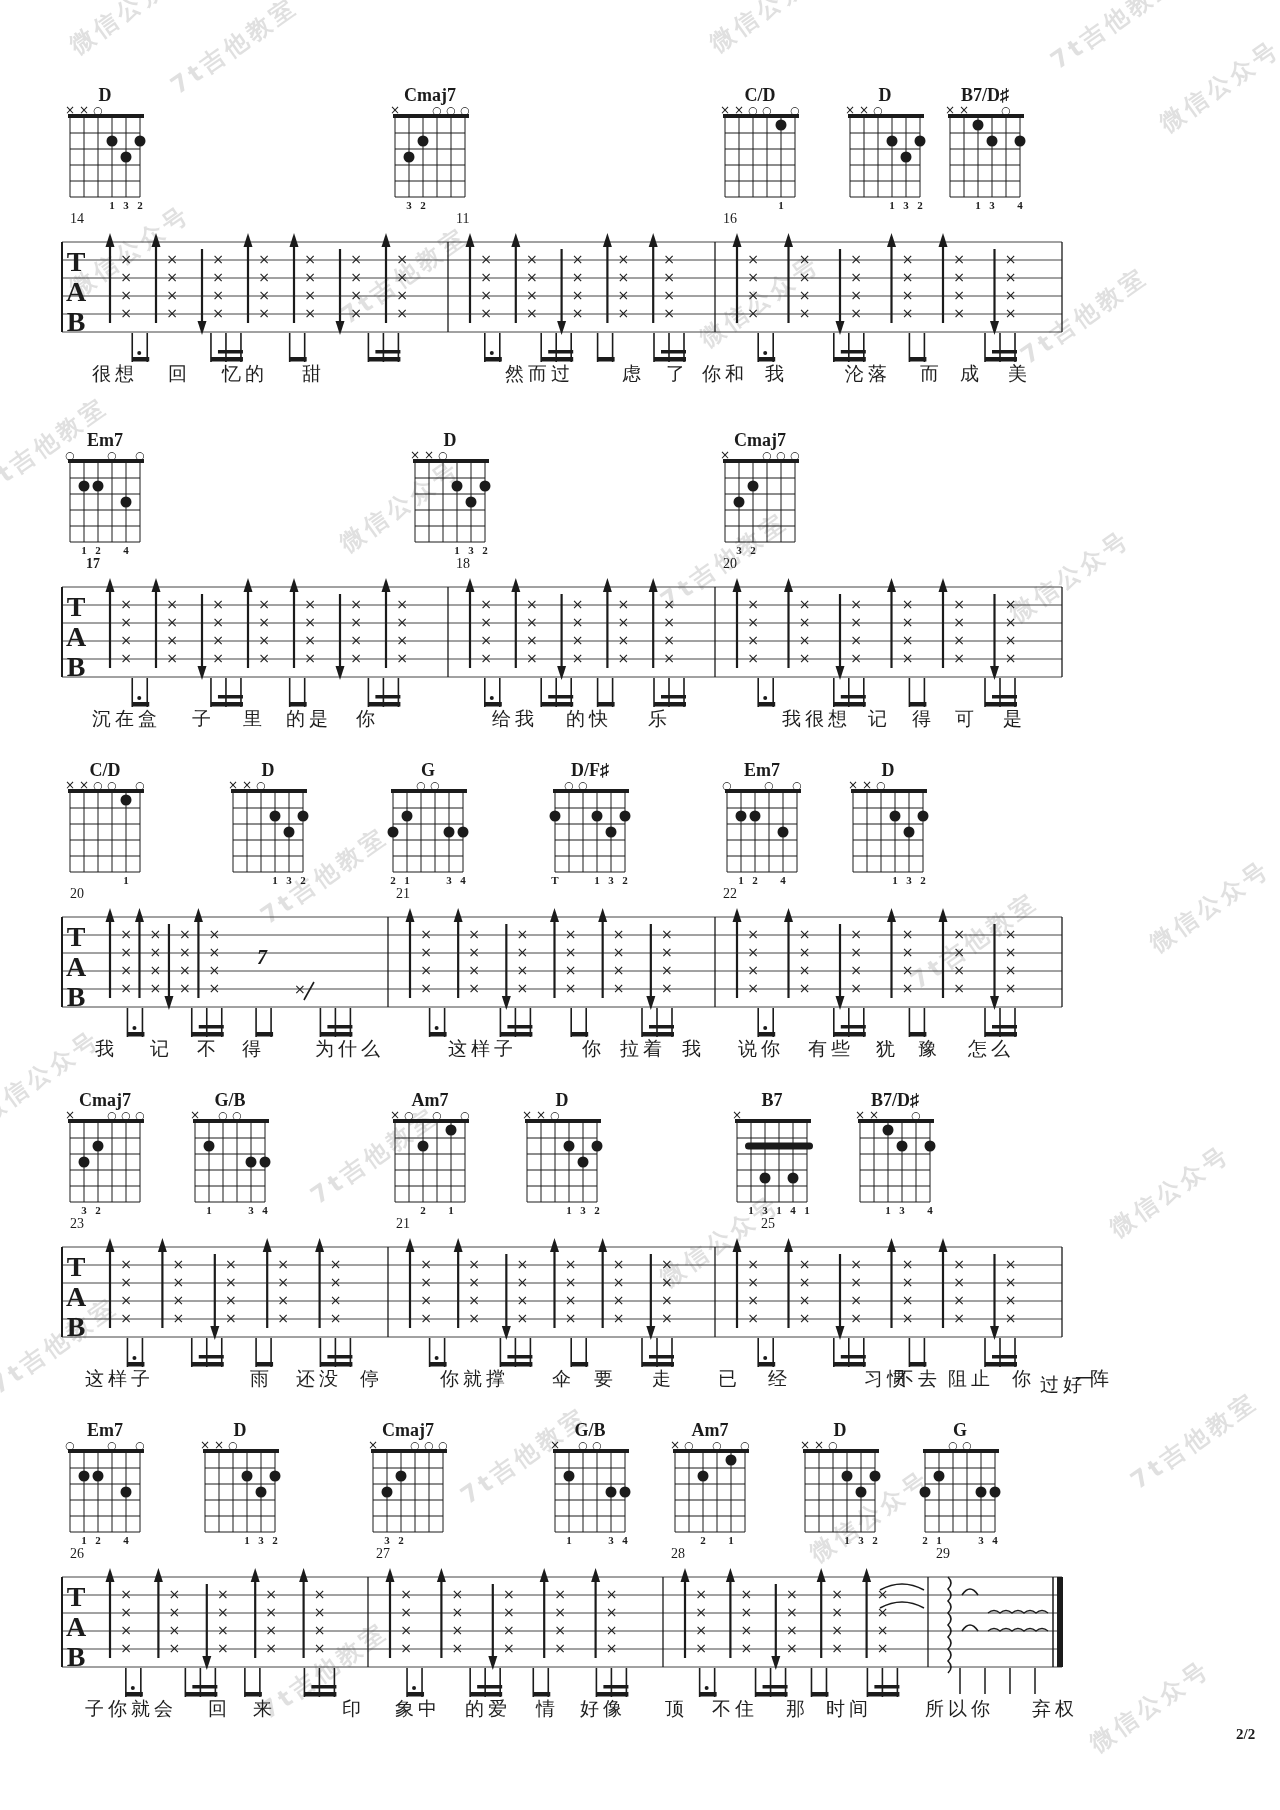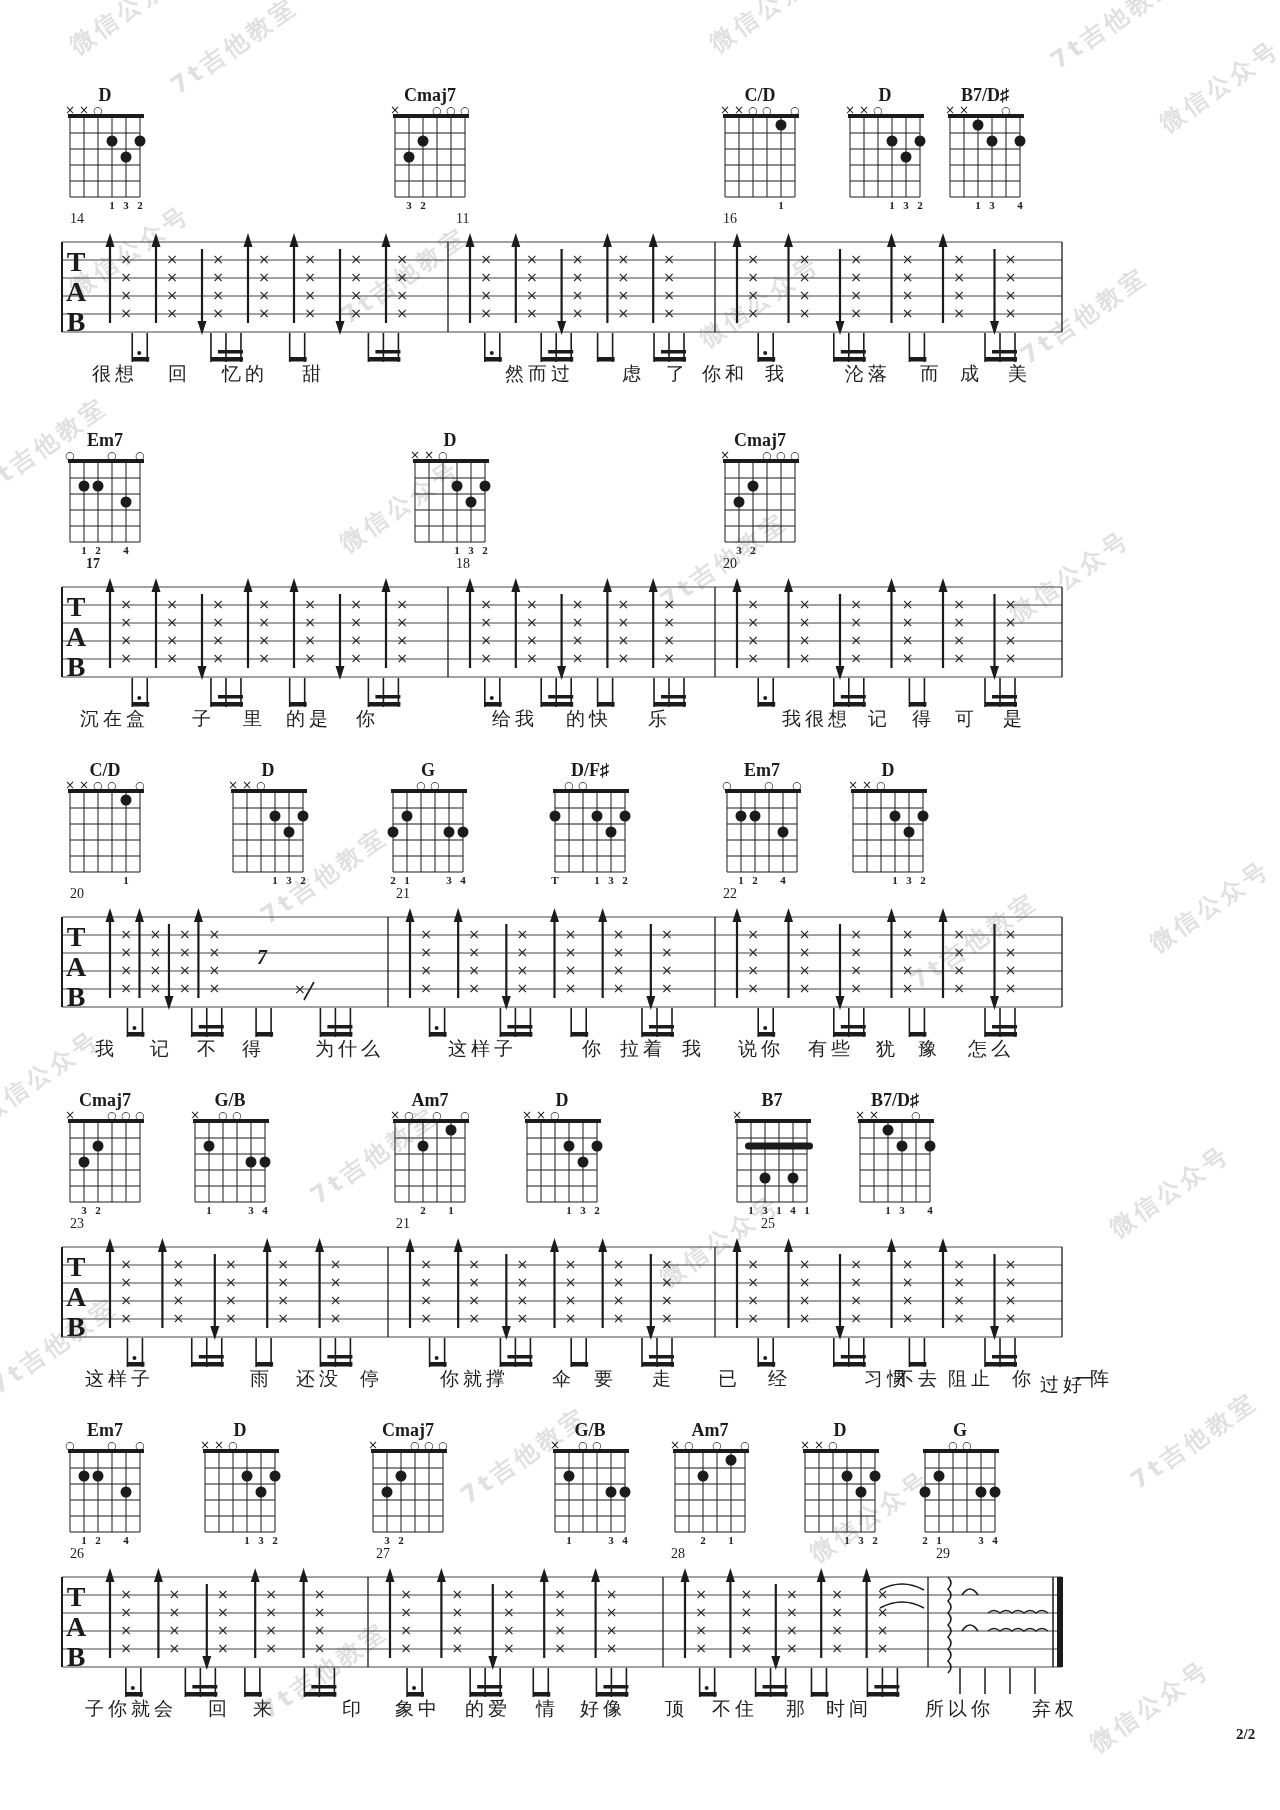--- a/index.html
+++ b/index.html
@@ -593,21 +593,21 @@
           <rect x="840.8" y="125" width="25" height="3.5" fill="#1b1b1b"></rect>
           <line x1="909.4" y1="108" x2="909.4" y2="137" stroke="#1b1b1b" stroke-width="1.6"></line>
           <line x1="924.4" y1="108" x2="924.4" y2="137" stroke="#1b1b1b" stroke-width="1.6"></line>
           <rect x="909.4" y="132" width="17" height="4.5" fill="#1b1b1b"></rect>
           <line x1="985" y1="108" x2="985" y2="137" stroke="#1b1b1b" stroke-width="1.6"></line>
           <line x1="1000" y1="108" x2="1000" y2="137" stroke="#1b1b1b" stroke-width="1.6"></line>
           <line x1="1015" y1="108" x2="1015" y2="137" stroke="#1b1b1b" stroke-width="1.6"></line>
           <rect x="985" y="132" width="32" height="4.5" fill="#1b1b1b"></rect>
           <rect x="992" y="125" width="25" height="3.5" fill="#1b1b1b"></rect>
         </svg>
-        <div class="lyr" style="left: 80px;">沉在盒</div>
+        <div class="lyr" style="left: 92px;">沉在盒</div>
         <div class="lyr" style="left: 192px;">子</div>
         <div class="lyr" style="left: 243px;">里</div>
         <div class="lyr" style="left: 286px;">的是</div>
         <div class="lyr" style="left: 356px;">你</div>
         <div class="lyr" style="left: 492px;">给我</div>
         <div class="lyr" style="left: 566px;">的快</div>
         <div class="lyr" style="left: 648px;">乐</div>
         <div class="lyr" style="left: 782px;">我很想</div>
         <div class="lyr" style="left: 868px;">记</div>
         <div class="lyr" style="left: 912px;">得</div>

